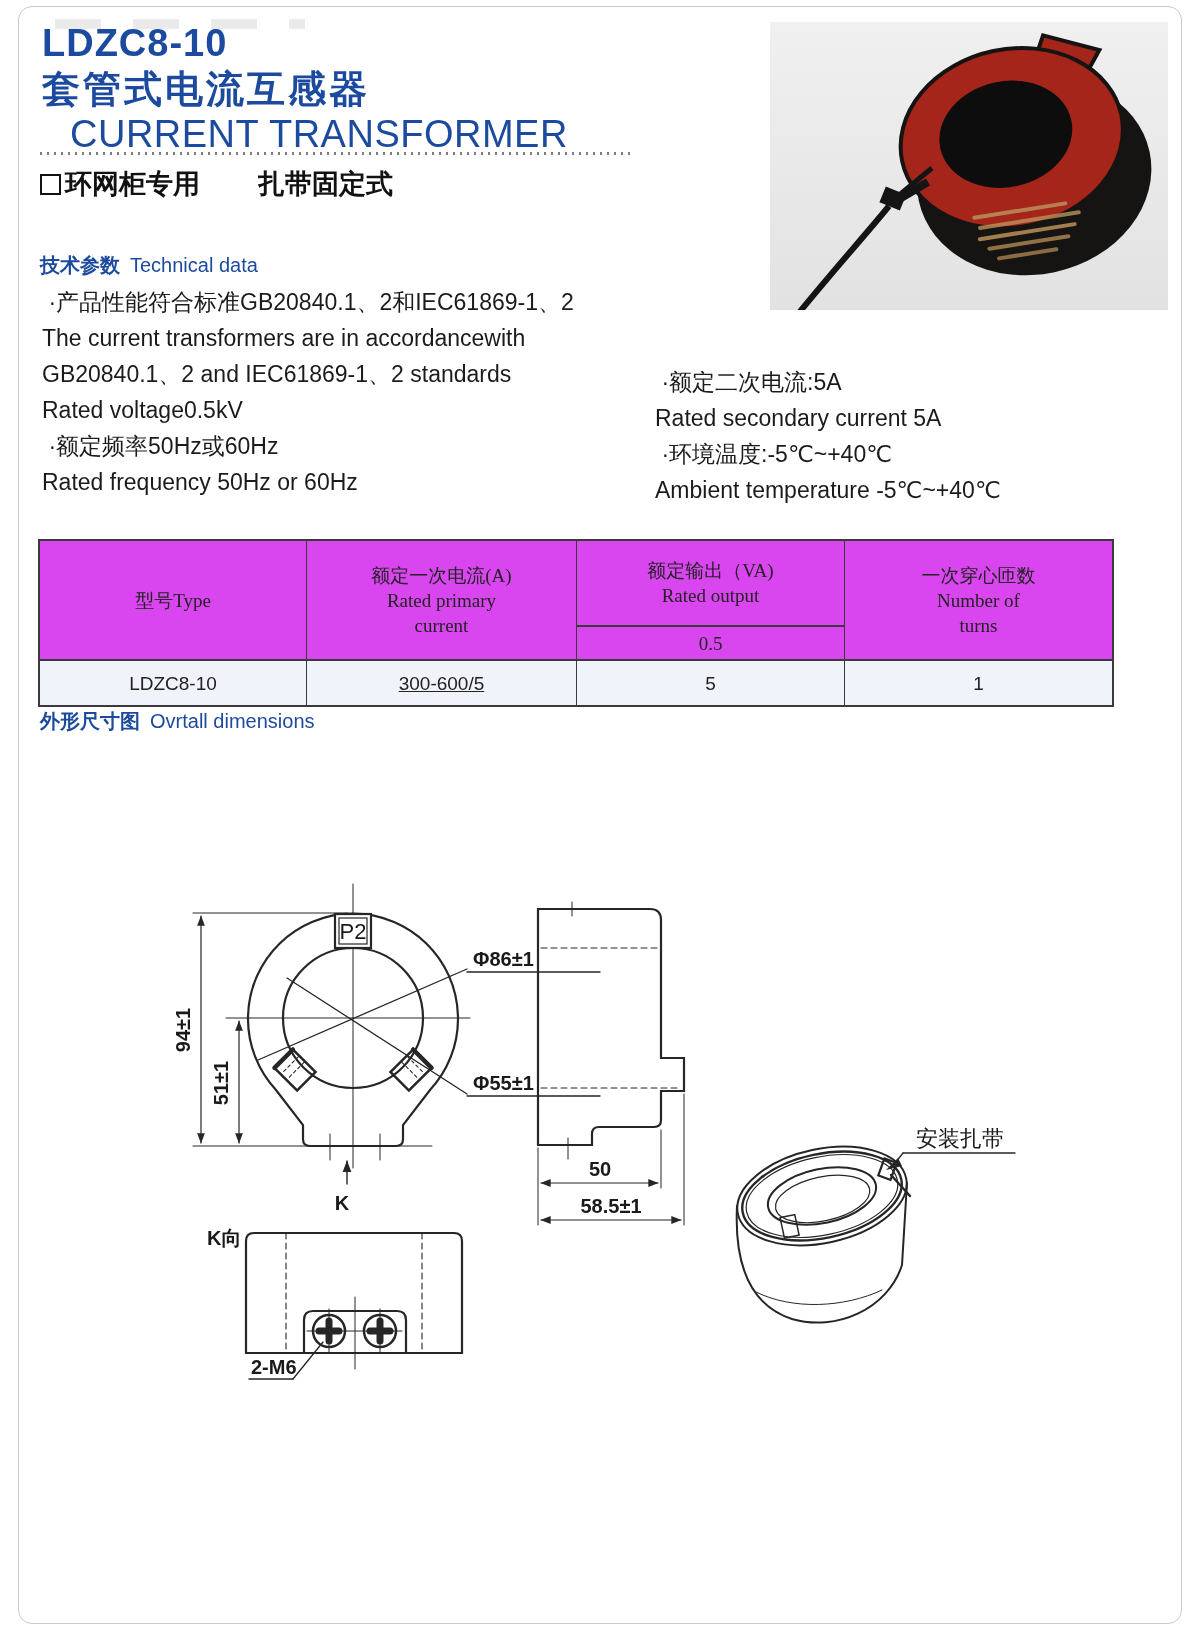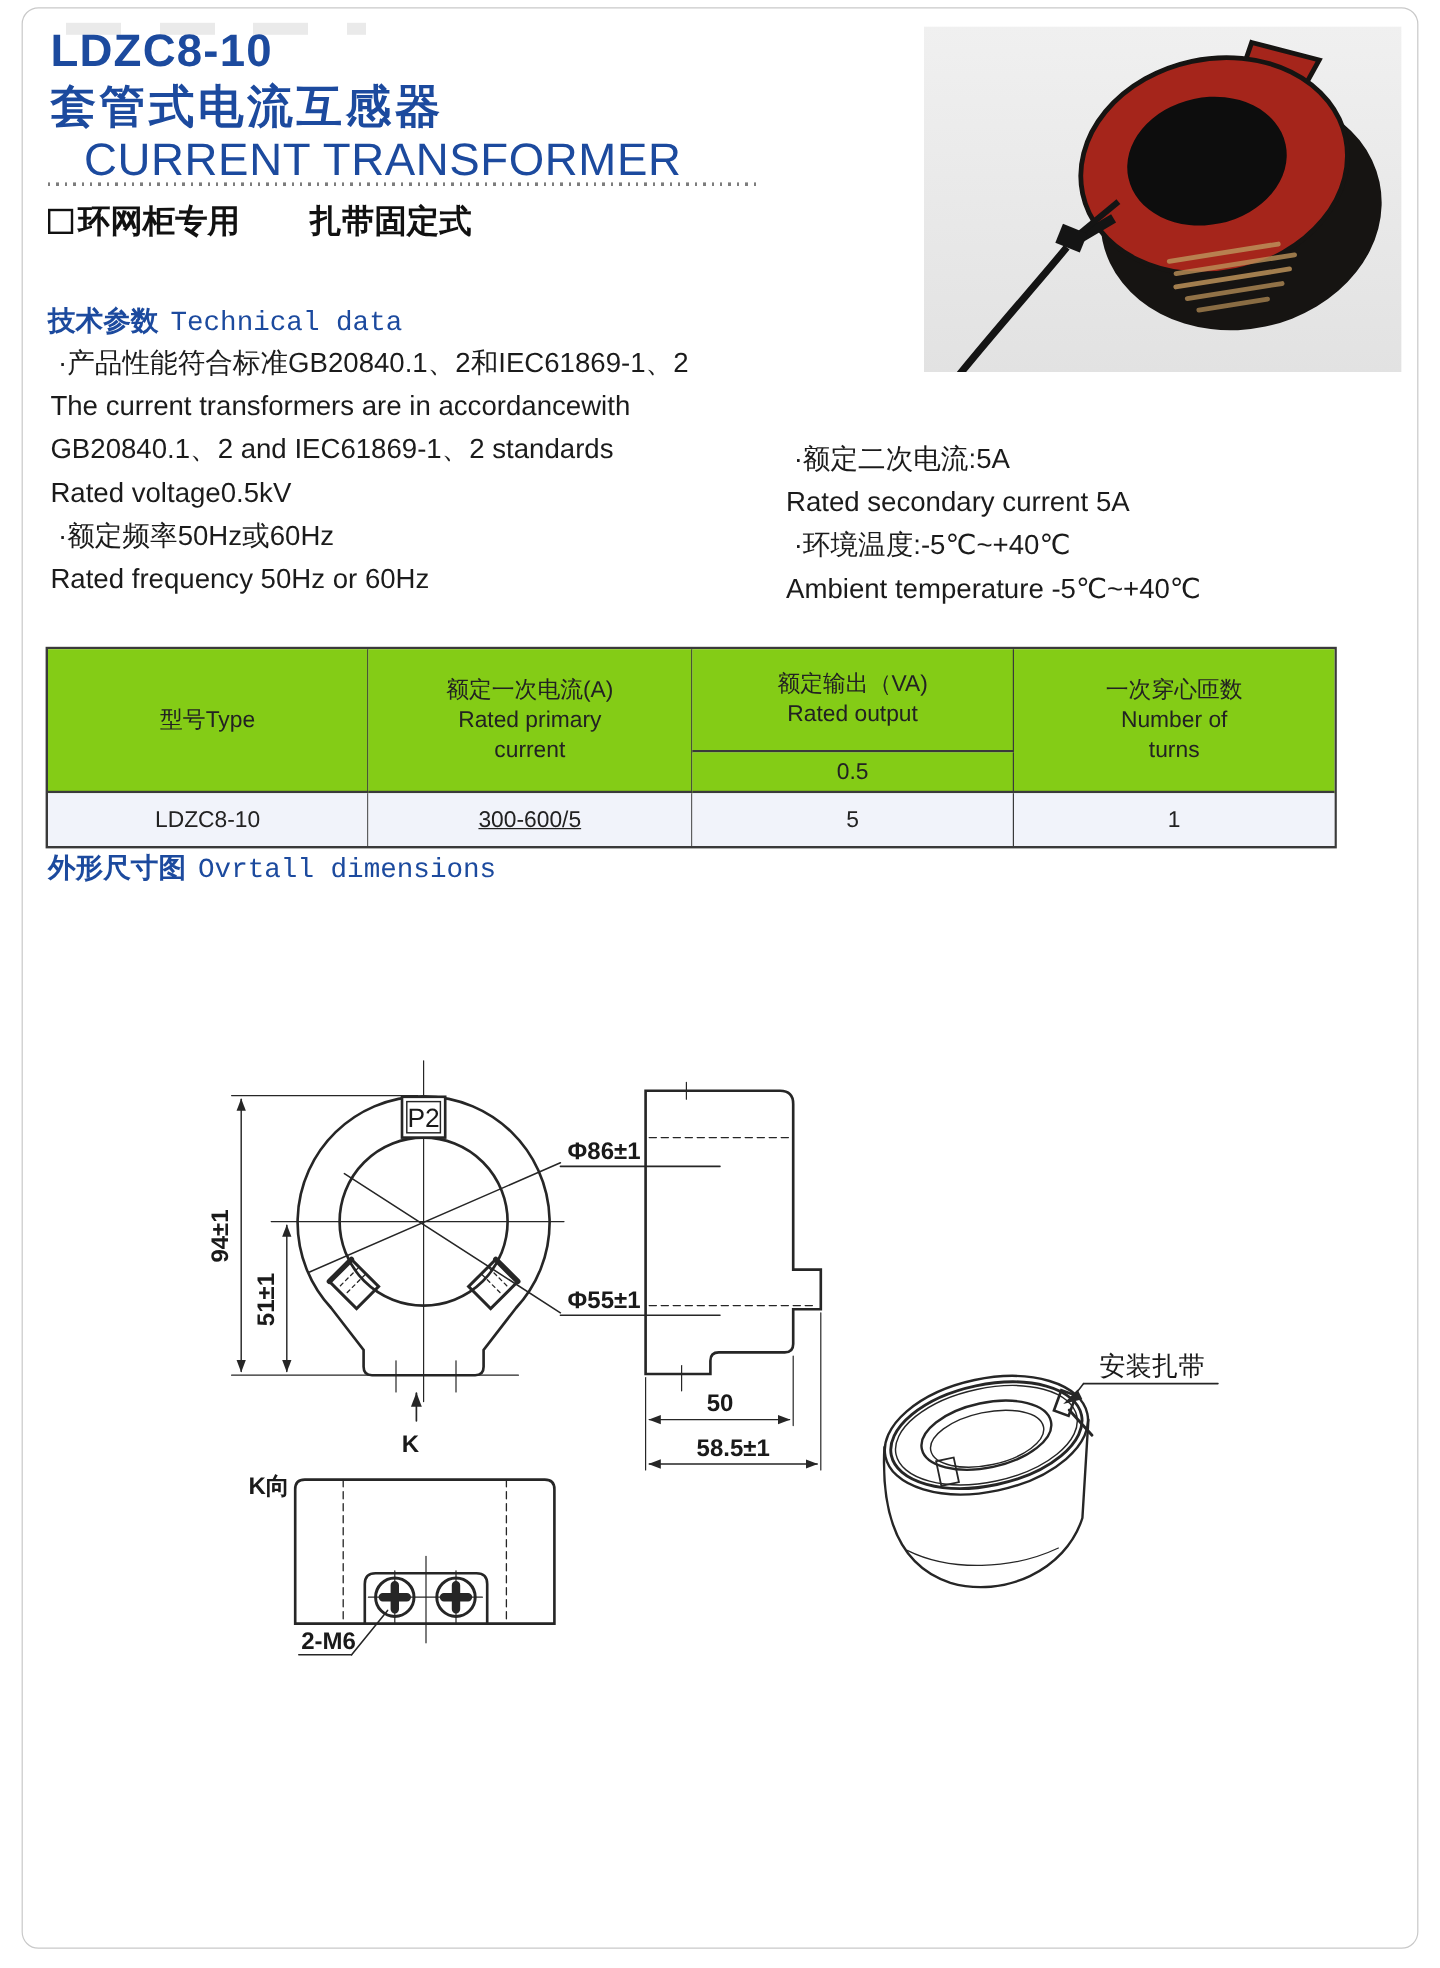--- a/index.html
+++ b/index.html
@@ -18,37 +18,37 @@
   .prod-en { left:42px; top:113px; font-size:38px; color:#1c4a9e; letter-spacing:.5px;margin-left:28px; }
   .dotted  { left:40px; top:152px; width:592px; height:3px;
     background:repeating-linear-gradient(90deg,#7d7d7d 0 2px,transparent 2px 7px); }
   .tags { left:40px; top:166px; font-size:27px; font-weight:bold; color:#111;
     display:flex; align-items:center; }
   .cb { width:21px; height:21px; border:2.5px solid #111; display:inline-block; margin-right:4px; }
   .tag2 { margin-left:58px; }
 
   .photo { left:770px; top:22px; width:398px; height:288px; }
 
-  .sec-h { font-size:23px; color:#1c4a9e;font-family:Liberation Mono, monospace; }
+  .sec-h { font-size:20px; color:#1c4a9e; }
   .sec-h .cnb { font-weight:bold; }
   .sec-h .en { margin-left:10px; font-weight:normal; }
   .h-tech { left:40px; top:252px; }
   .h-dims { left:40px; top:708px; }
 
   .tech-left  { left:42px;  top:284px; }
   .tech-right { left:655px; top:364px; }
   .tech-left div, .tech-right div { font-size:23px; line-height:36px; white-space:pre; color:#1b1b1b; }
 
   .spec-table { left:38px; top:539px; display:grid;
     grid-template-columns:267px 270px 268px 267px;
     grid-template-rows:86px 34px 44px;
     border:2px solid #3a3a3a; }
   .cell { display:flex; flex-direction:column; justify-content:center; align-items:center;
     text-align:center; font-size:19px; line-height:25px; color:#222; }
-  .h  { background:#84cc16; }
+  .h  { background:#d946ef;font-family:Liberation Serif, serif; }
   .d  { background:#f1f3fa; }
   .c1 { grid-column:1; grid-row:1/3; border-right:1.5px solid #3a3a3a; border-bottom:2px solid #3a3a3a; }
   .c2 { grid-column:2; grid-row:1/3; border-right:1.5px solid #3a3a3a; border-bottom:2px solid #3a3a3a; }
   .c3a{ grid-column:3; grid-row:1;   border-right:1.5px solid #3a3a3a; border-bottom:2.5px solid #3a3a3a;text-align:right; }
   .c3b{ grid-column:3; grid-row:2;   border-right:1.5px solid #3a3a3a; border-bottom:2px solid #3a3a3a; }
   .c4 { grid-column:4; grid-row:1/3; border-bottom:2px solid #3a3a3a; }
   .d1 { grid-column:1; grid-row:3; border-right:1.5px solid #3a3a3a; }
   .d2 { grid-column:2; grid-row:3; border-right:1.5px solid #3a3a3a;text-decoration:underline; }
   .d3 { grid-column:3; grid-row:3; border-right:1.5px solid #3a3a3a; }
   .d4 { grid-column:4; grid-row:3; }

